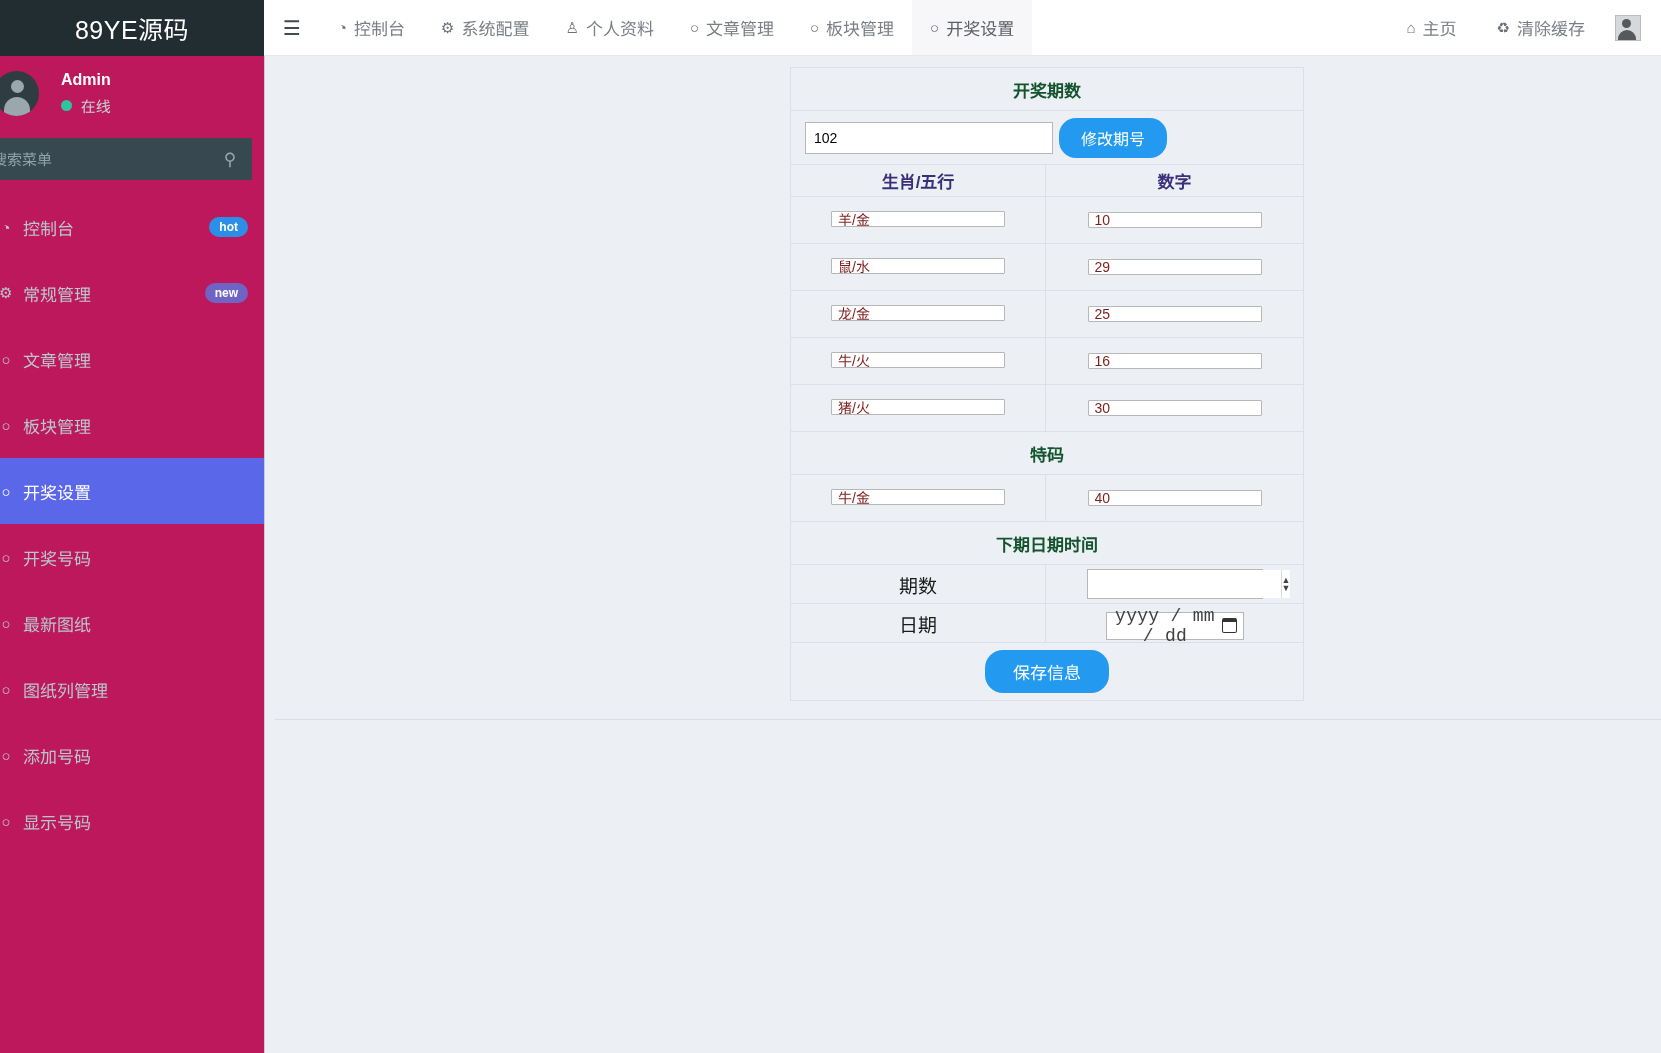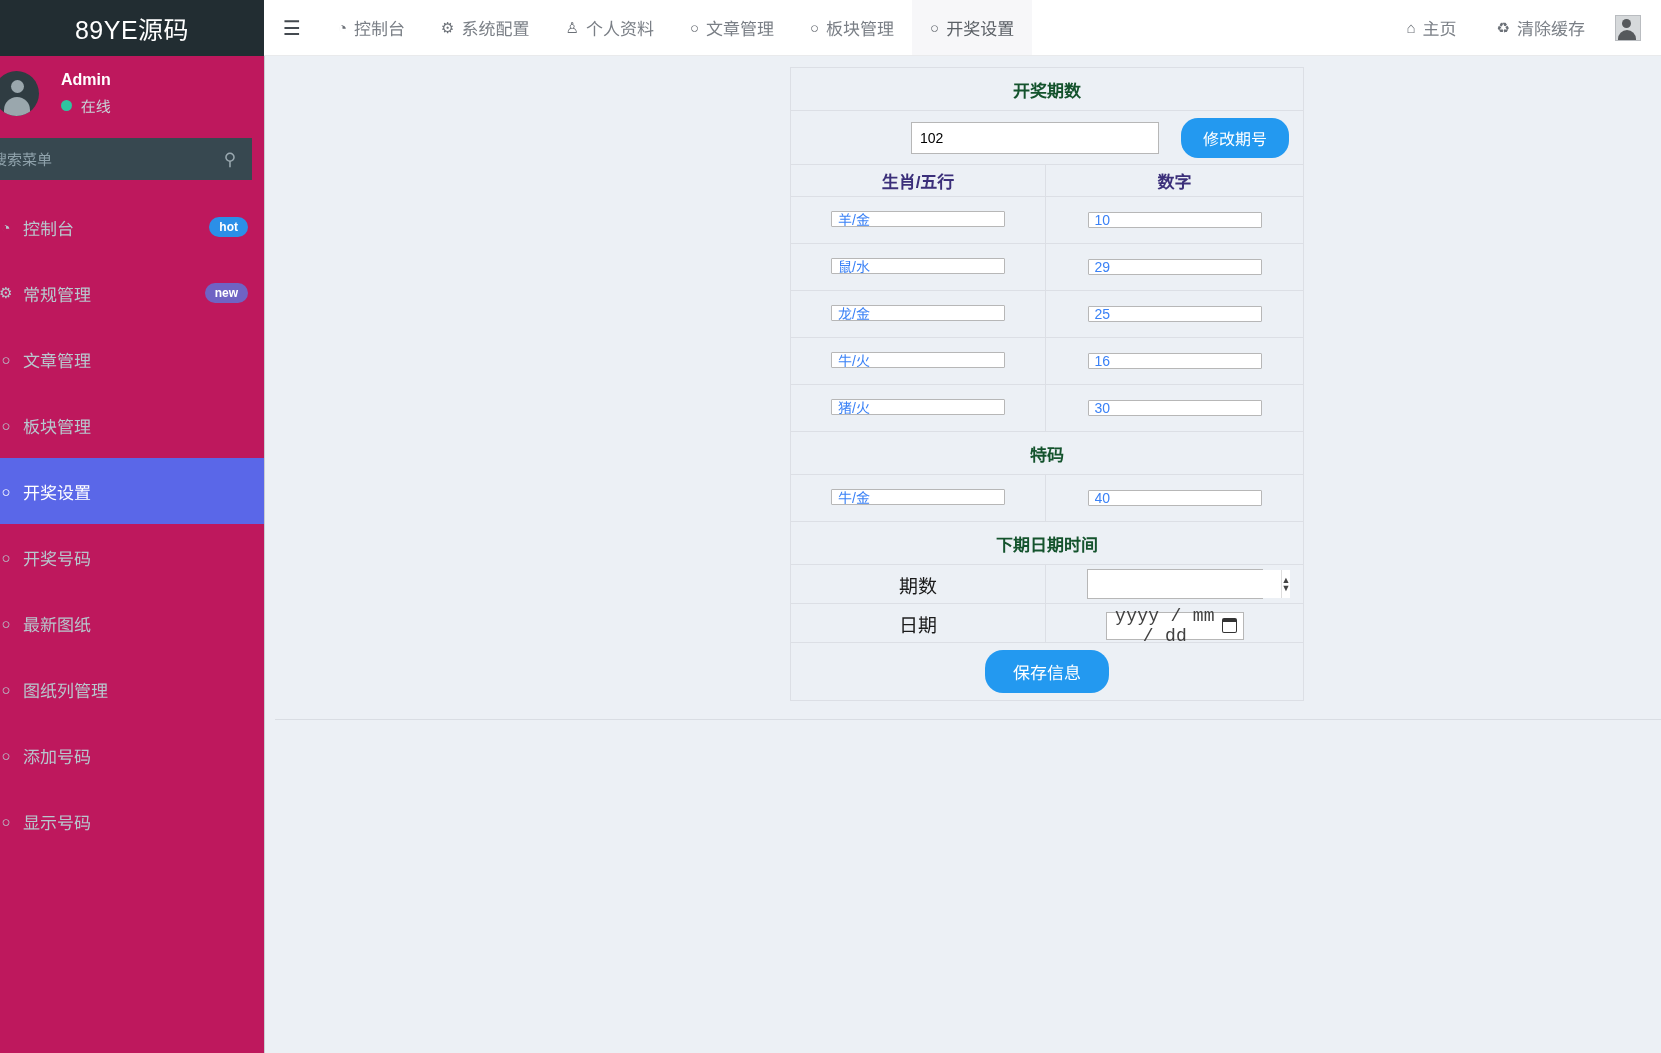--- a/index.html
+++ b/index.html
@@ -248,33 +248,33 @@
     vertical-align: middle;
   }
   .cell-left { text-align: center; }
   .txt-input {
     width: 174px;
     height: 16px;
     font-size: 14px;
     padding: 2px 6px;
     border: 1px solid #b7b7b7;
     background: #ffffff;
-    color: #3b82f6;
+    color: #7f1d1d;
     outline: none;
     font-family: "Liberation Sans", sans-serif;
     border-radius: 1px;
   }
   .period-row-cell {
     height: 54px;
     padding: 0 14px !important;
     text-align: center;
   }
   .period-flex {
-    display: flex; align-items: center; justify-content: flex-end;
-    gap: 16px;
+    display: flex; align-items: center; justify-content: flex-start;
+    gap: 0px;
   }
   .period-input {
     width: 248px; height: 32px;
     font-size: 14px;
     padding: 2px 8px;
     border: 1px solid #b7b7b7;
     background: #fff;
     outline: none;
     font-family: "Liberation Sans", sans-serif;
   }

